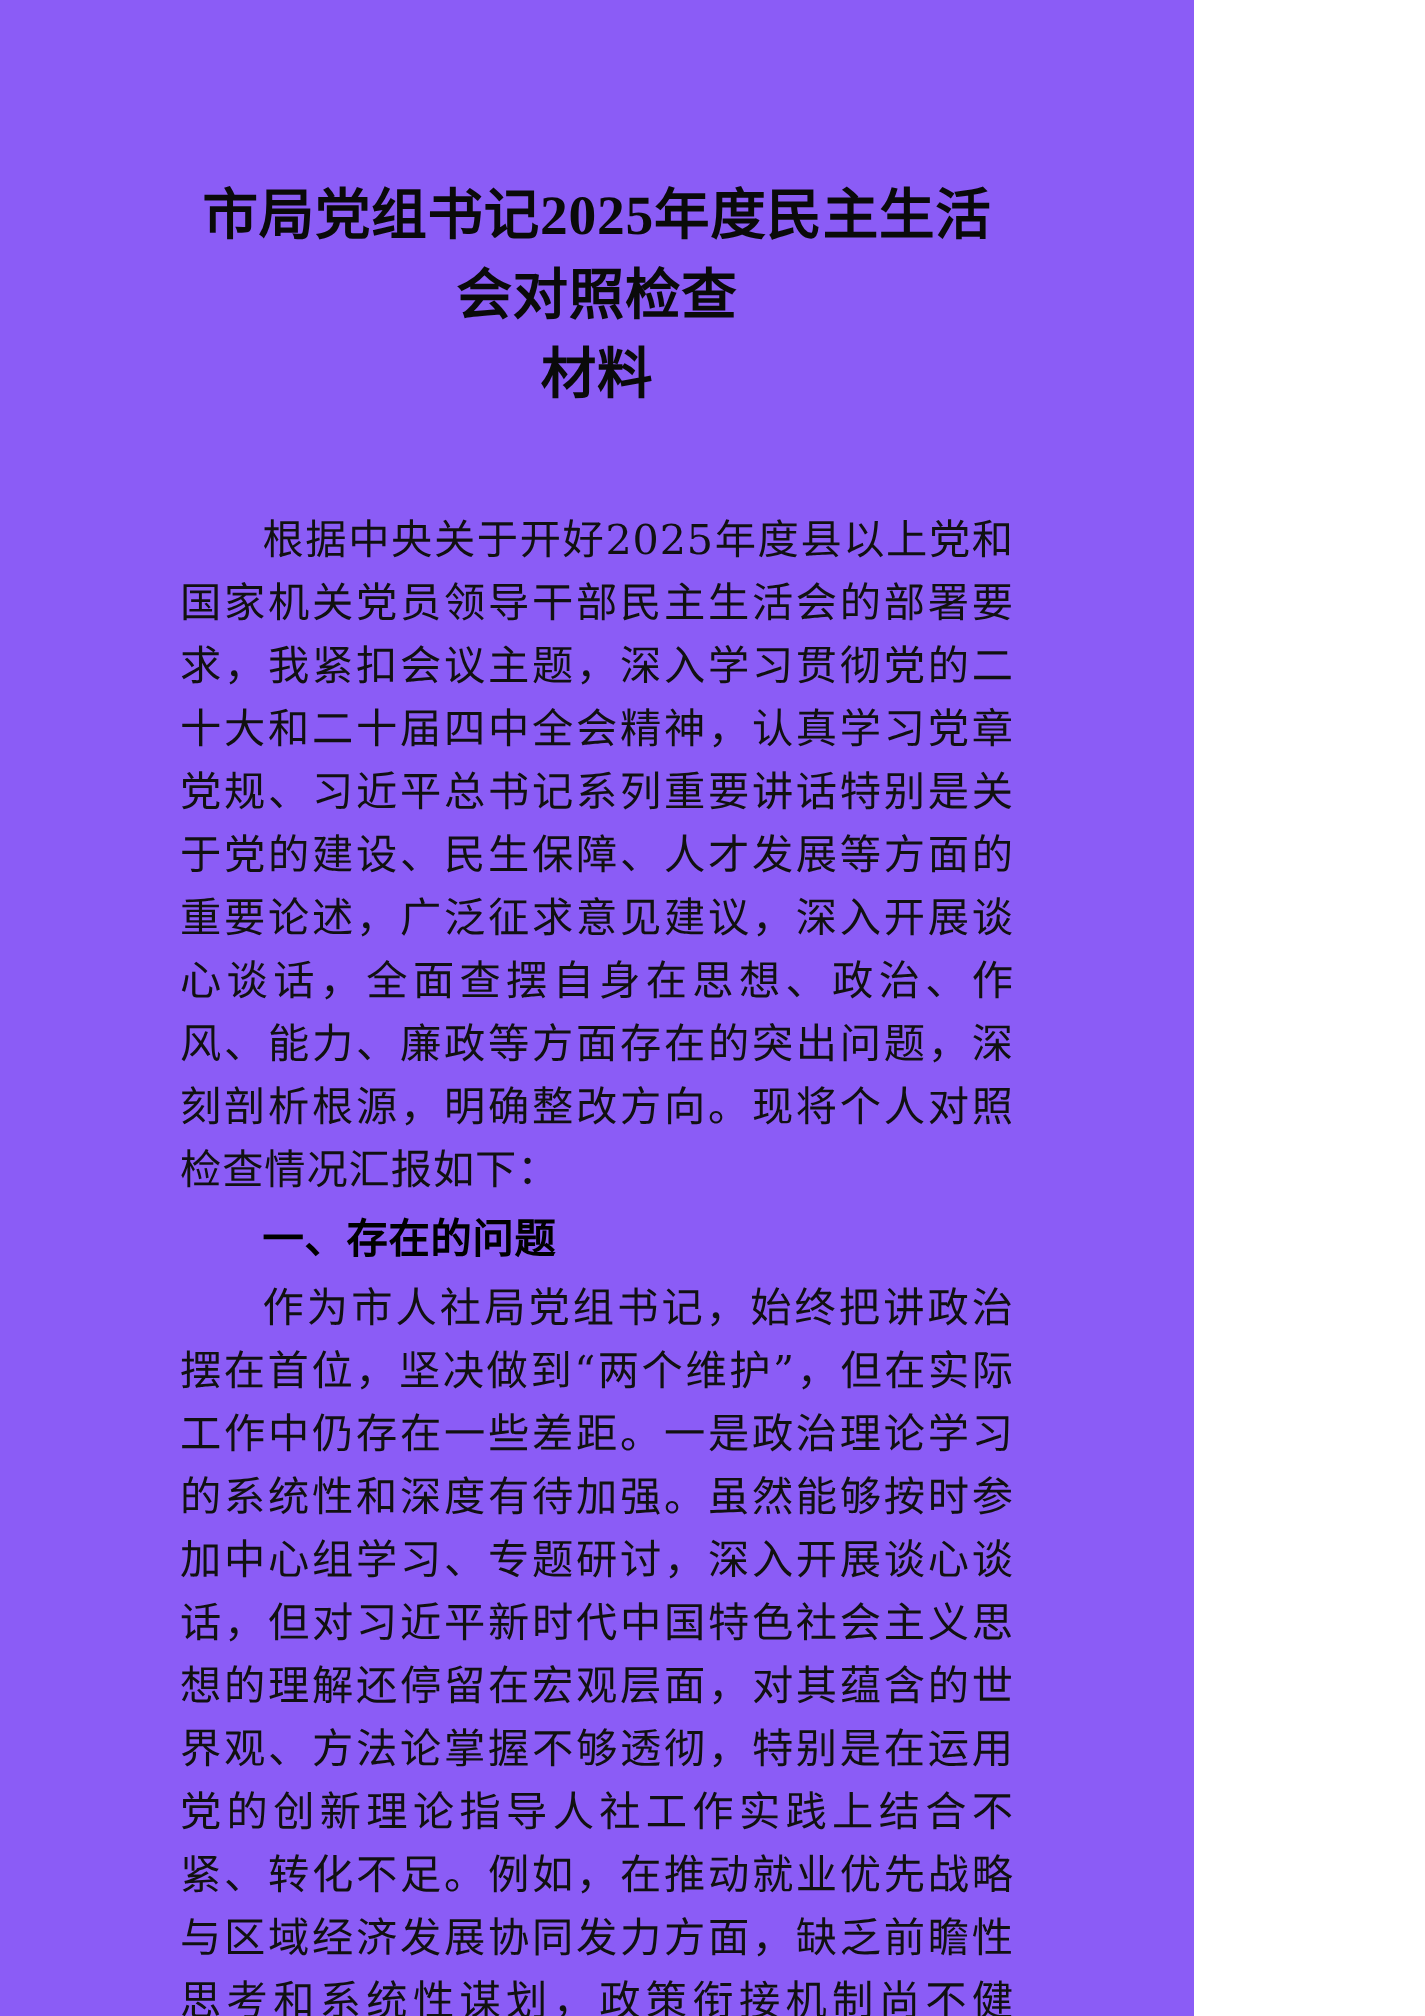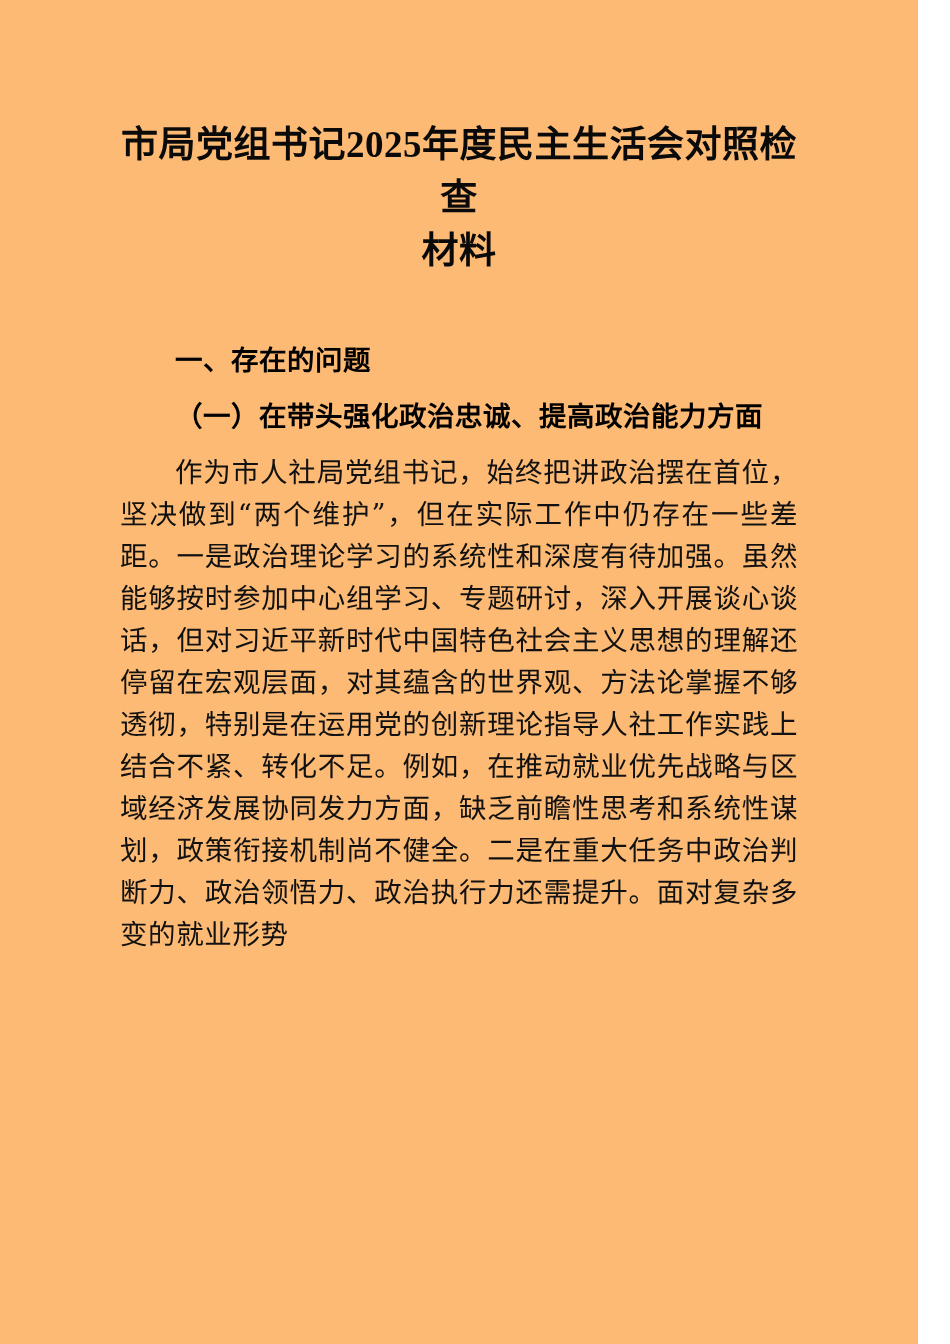--- a/index.html
+++ b/index.html
@@ -12,23 +12,23 @@
     width: 950px;
     height: 1344px;
     overflow: hidden;
     font-family: "Liberation Serif", "DejaVu Serif", serif;
     color: #000000;
     -webkit-font-smoothing: antialiased;
   }
 
   .page {
     position: relative;
-    width: 918px;
+    width: 796px;
     height: 1344px;
-    background: #fdba74;
+    background: #8b5cf6;
     box-sizing: border-box;
     padding: 118px 120px 40px 120px;
   }
 
   .doc-title {
     font-family: "Liberation Serif", "DejaVu Serif", serif;
     font-weight: 700;
     font-size: 37px;
     line-height: 53px;
     text-align: center;
@@ -71,35 +71,35 @@
     font-weight: 700;
     font-size: 27.5px;
     line-height: 42px;
     text-indent: 2em;
     margin: 0;
     color: #000000;
     letter-spacing: 0.5px;
   }
 
   .block + .block {
-    margin-top: 14px;
+    margin-top: 4px;
   }
 </style>
 </head>
 <body>
 
 <div class="page">
 
   <h1 class="doc-title">
     <span>市局党组书记2025年度民主生活会对照检查</span><br>
     <span>材料</span>
   </h1>
 
   <div class="title-spacer"></div>
 
+  <p class="body-text block">根据中央关于开好2025年度县以上党和国家机关党员领导干部民主生活会的部署要求，我紧扣会议主题，深入学习贯彻党的二十大和二十届四中全会精神，认真学习党章党规、习近平总书记系列重要讲话特别是关于党的建设、民生保障、人才发展等方面的重要论述，广泛征求意见建议，深入开展谈心谈话，全面查摆自身在思想、政治、作风、能力、廉政等方面存在的突出问题，深刻剖析根源，明确整改方向。现将个人对照检查情况汇报如下：</p>
 
   <p class="heading-1 block">一、存在的问题</p>
 
-  <p class="heading-2 block">（一）在带头强化政治忠诚、提高政治能力方面</p>
 
   <p class="body-text block">作为市人社局党组书记，始终把讲政治摆在首位，坚决做到“两个维护”，但在实际工作中仍存在一些差距。一是政治理论学习的系统性和深度有待加强。虽然能够按时参加中心组学习、专题研讨，深入开展谈心谈话，但对习近平新时代中国特色社会主义思想的理解还停留在宏观层面，对其蕴含的世界观、方法论掌握不够透彻，特别是在运用党的创新理论指导人社工作实践上结合不紧、转化不足。例如，在推动就业优先战略与区域经济发展协同发力方面，缺乏前瞻性思考和系统性谋划，政策衔接机制尚不健全。二是在重大任务中政治判断力、政治领悟力、政治执行力还需提升。面对复杂多变的就业形势</p>
 
 </div>
 
 </body></html>

